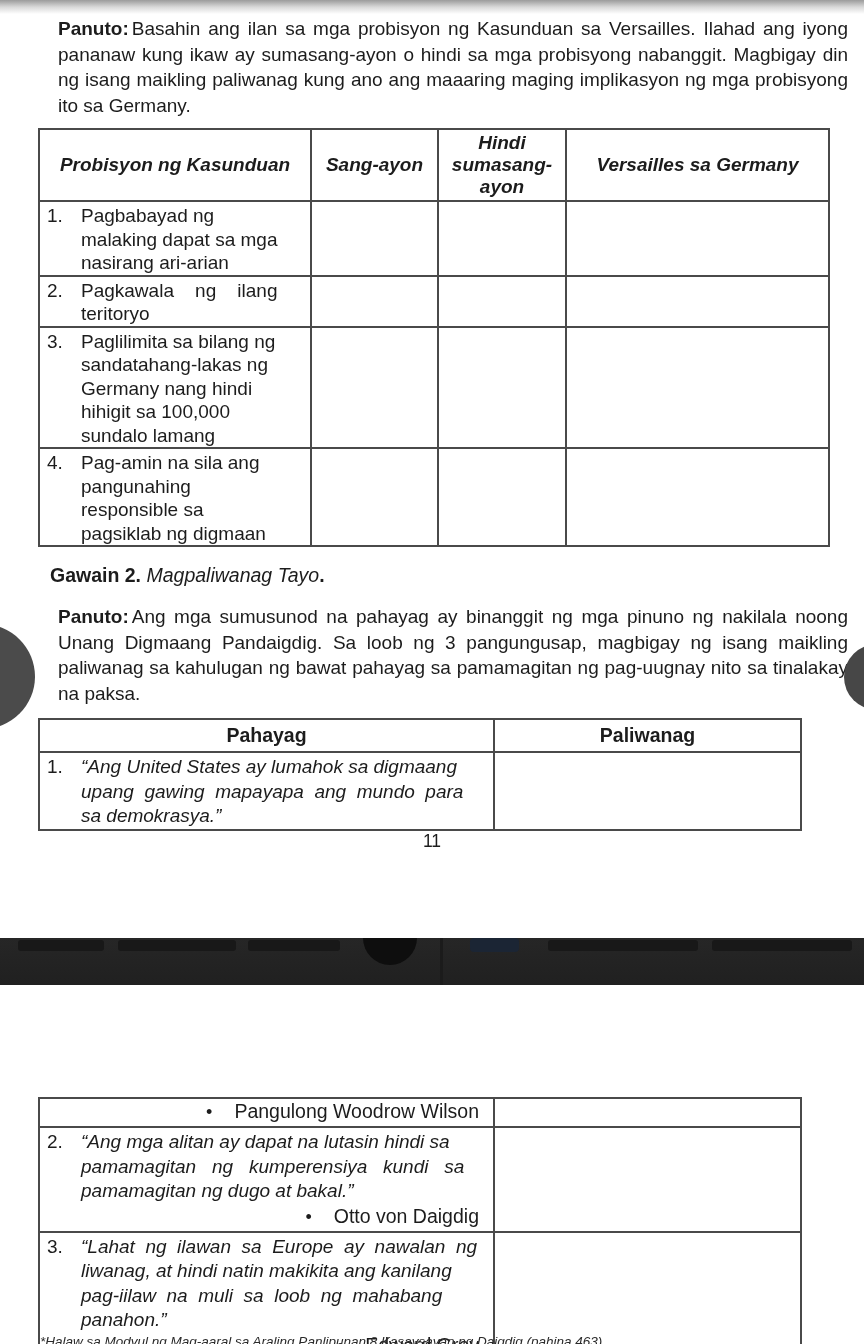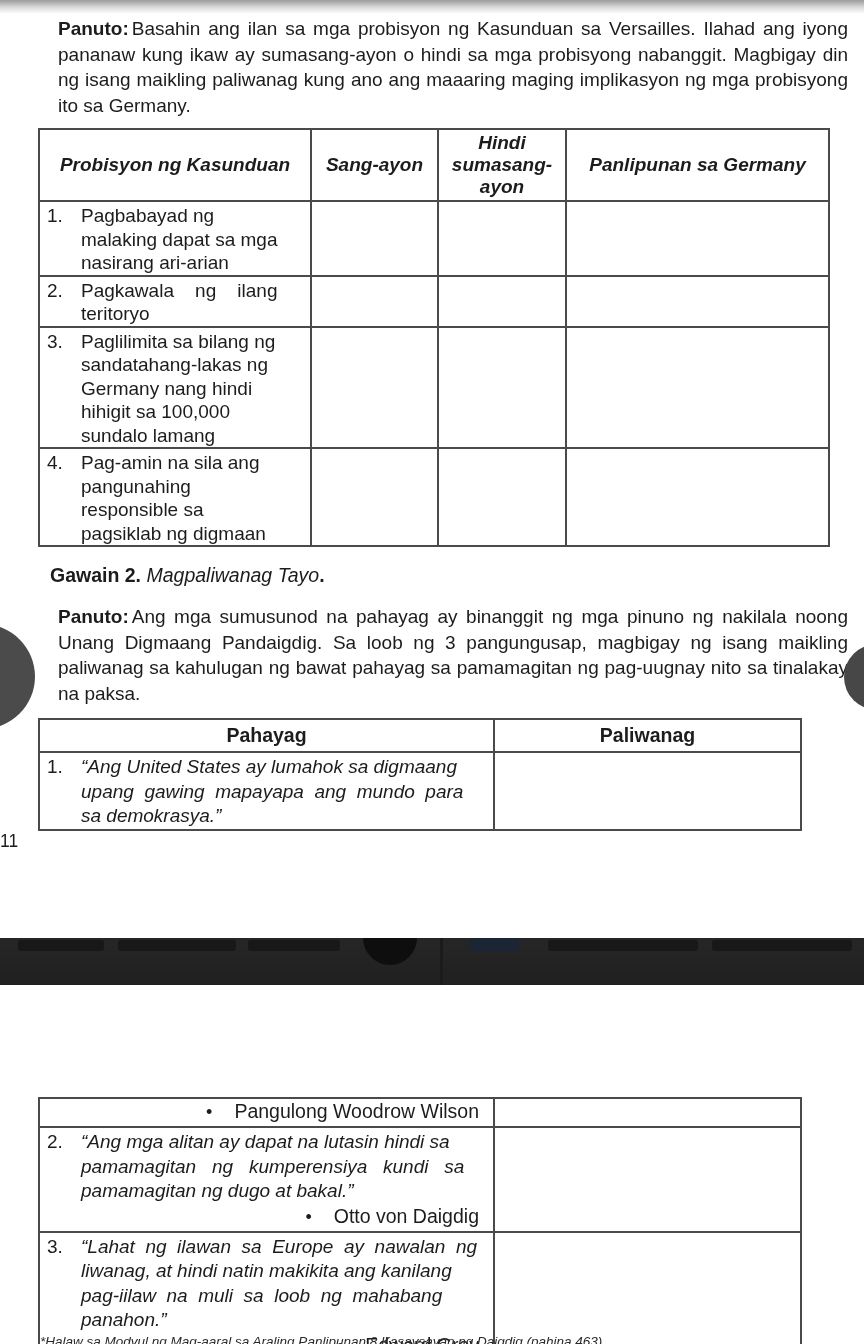--- a/index.html
+++ b/index.html
@@ -27,21 +27,21 @@
   .t3{top:1097px;}
   .t2 th{vertical-align:middle;text-align:center;font-weight:bold;font-size:19.5px;padding:1px 0;}
   .cellflex{display:flex;align-items:flex-start;}
   .num{flex:none;width:34px;padding:2px 0 0 7px;font-size:19px;line-height:23.5px;}
   .itemtext{flex:1;padding:2px 6px 0 0;font-size:19px;line-height:23.5px;
     white-space:pre-wrap;text-align:justify;}
   .quote{font-style:italic;line-height:24.5px;}
   .attr{display:flex;justify-content:flex-end;align-items:baseline;gap:22px;
     padding:0 14px 2px 0;font-size:19.5px;line-height:24px;}
   .attr .bullet{font-size:18px;}
-  .pagenum{position:absolute;left:0;top:831px;width:864px;
+  .pagenum{position:absolute;left:0;top:831px;width:864px;text-align:center;
     font-size:17.5px;}
   .darkbar{position:absolute;left:0;top:938px;width:864px;height:47px;
     background:linear-gradient(180deg,#262626 0%,#202020 100%);overflow:hidden;}
   .dome{position:absolute;left:363px;top:-27px;width:54px;height:54px;border-radius:50%;
     background:#0e0e0e;}
   .chip{position:absolute;left:470px;top:0px;width:49px;height:14px;border-radius:4px;
     background:#1b2534;}
   .seam{position:absolute;left:440px;top:0;width:3px;height:47px;background:#1b1b1b;}
   .smudge{position:absolute;top:2px;height:11px;border-radius:3px;background:#181818;}
   .sm1{left:18px;width:86px;}  .sm2{left:118px;width:118px;}
@@ -66,21 +66,21 @@
         <col style="width:272px">
         <col style="width:127px">
         <col style="width:128px">
         <col style="width:263px">
       </colgroup>
     <tbody>
         <tr style="height:68px">
       <th>Probisyon ng Kasunduan</th>
       <th>Sang-ayon</th>
       <th>Hindi sumasang-ayon</th>
-      <th>Panlipunan sa Germany</th>
+      <th>Versailles sa Germany</th>
     </tr>
     <tr style="height:72px">
       <td>
             <div class="cellflex">
               <span class="num">1.</span>
               <div class="itemtext">Pagbabayad ng
 malaking dapat sa mga
 nasirang ari-arian</div>
             </div>
           </td>

